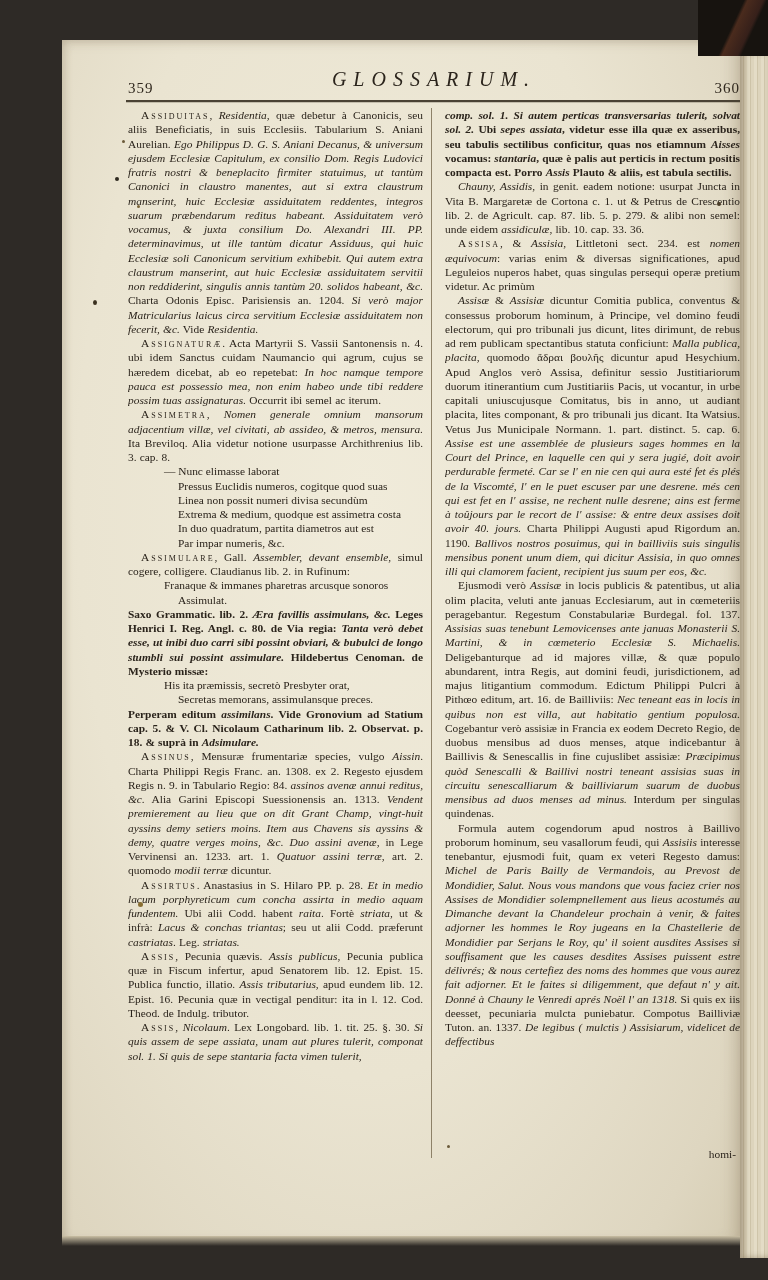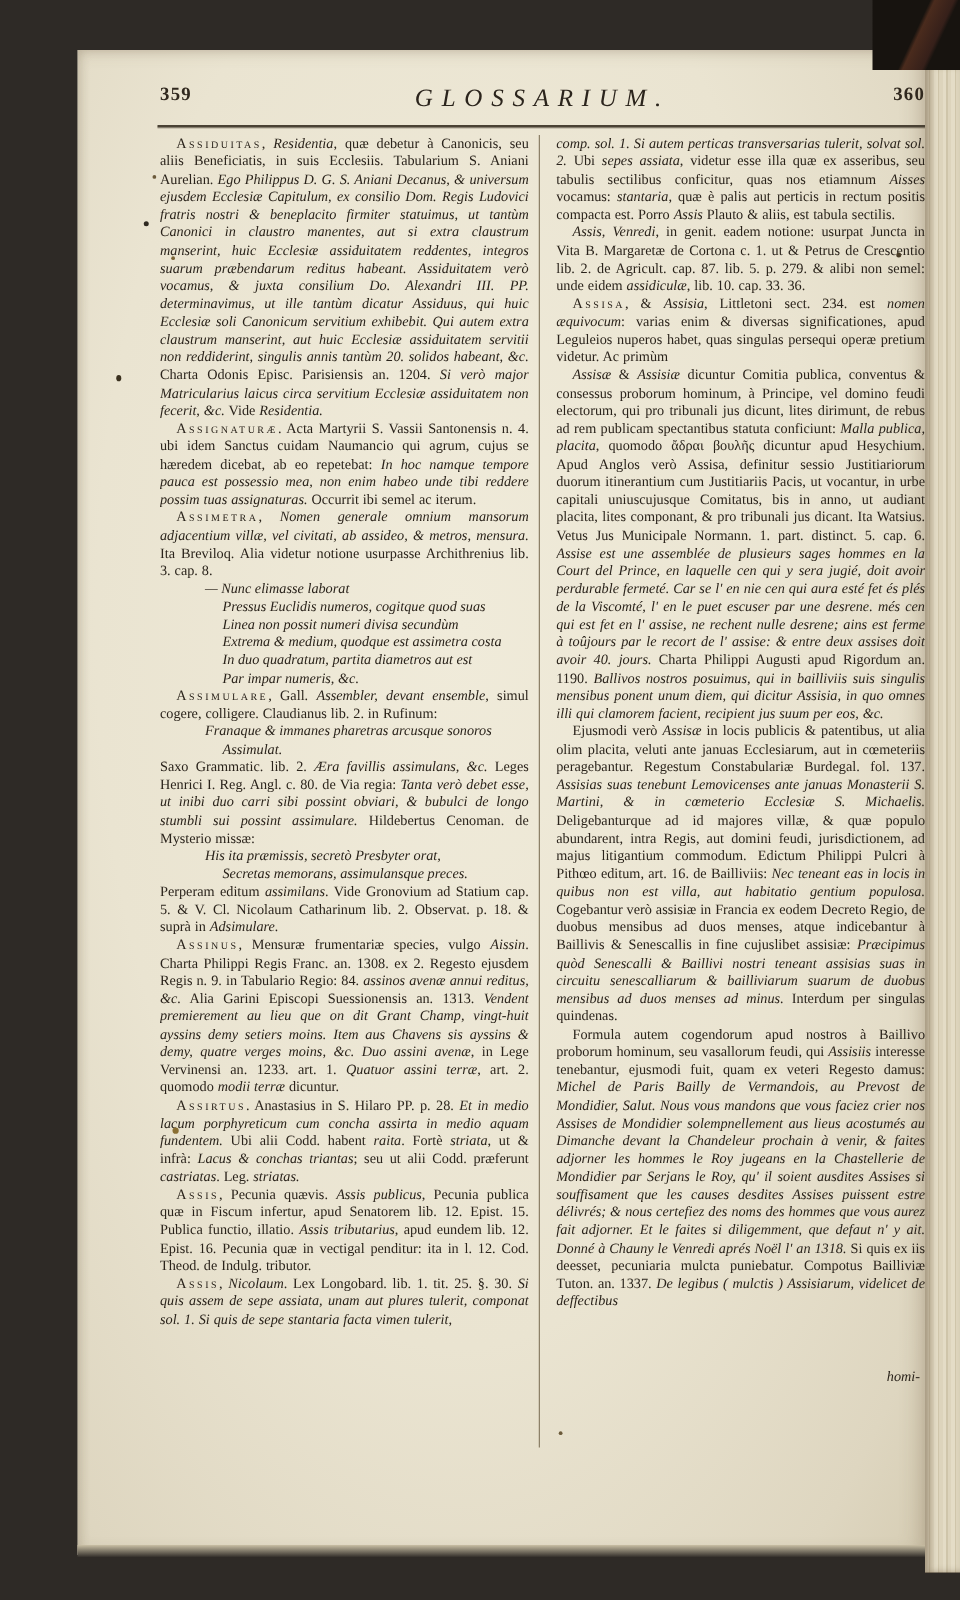--- a/index.html
+++ b/index.html
@@ -12,41 +12,41 @@
   
   .fore-edge{position:absolute;left:740px;top:52px;width:28px;height:1206px;
         background:repeating-linear-gradient(90deg,#e4dcc6 0 3px,#cfc5aa 3px 4px,#ddd4bc 4px 7px);
         box-shadow:inset 4px 0 6px rgba(90,70,45,.45);}
   .binding-corner{position:absolute;left:698px;top:0;width:70px;height:56px;
         background:linear-gradient(115deg,#17130f 48%,#4a2b1d 52%,#36201a 68%,#17130f 72%);}
   .page-bottom-shadow{position:absolute;left:62px;top:1236px;width:678px;height:10px;
         background:linear-gradient(#c9bfa4,#2e2a26);}
   
   .header{position:absolute;left:66px;top:28px;width:612px;height:30px;}
-  .pnum{position:absolute;top:0;font-size:15px;letter-spacing:1px;color:#30281e;font-weight:bold;}
+  .pnum{position:absolute;top:12px;font-size:15px;letter-spacing:1px;color:#30281e;}
   .pnum.left{left:0;}
   .pnum.right{right:0;}
   .running-title{position:absolute;left:0;right:0;top:0;text-align:center;font-size:20px;
         letter-spacing:7px;color:#2b241c;font-style:italic;}
   .header-rule{position:absolute;left:64px;top:60px;width:614px;height:2px;background:#4a4234;
         box-shadow:0 1px 0 rgba(74,66,52,.25);}
   
   .textblock{position:absolute;left:66px;top:68px;width:612px;height:1064px;}
   .column{position:absolute;top:0;width:295px;height:1048px;overflow:hidden;text-align:justify;}
   .column.left{left:0;}
   .column.right{right:0;}
   .column-divider{position:absolute;left:303px;top:0;width:1px;height:1050px;background:#8d8168;}
   .para{margin:0;font-size:11.4px;line-height:14.25px;text-indent:13px;word-spacing:.3px;}
-  .para.noindent{text-indent:0;}
+  .para.noindent{text-indent:0;font-weight:bold;}
   .seg-r{font-style:normal;}
   .seg-i{font-style:italic;}
   .seg-sc{font-variant:small-caps;letter-spacing:2px;}
-  .verse{font-size:11.4px;line-height:14.25px;font-style:italic;padding-left:36px;}
+  .verse{font-size:11.4px;line-height:14.25px;padding-left:36px;}
   .verse .vline2{padding-left:14px;}
-  .catchword{position:absolute;right:4px;top:988px;font-size:11.4px;font-style:italic;}
+  .catchword{position:absolute;right:4px;top:1040px;font-size:11.4px;}
   
   .speck{position:absolute;border-radius:50%;}
 </style>
 </head>
 <body>
 
 <div class="scene" style="background: rgb(46, 42, 38); color: rgb(42, 35, 27);">
 
   <div class="page">
     <div class="header">
@@ -81,21 +81,21 @@
           </div>
           <p class="para noindent"><span class="seg-r">Perperam editum </span><span class="seg-i">assimilans</span><span class="seg-r">. Vide Gronovium ad Statium cap. 5. &amp; V. Cl. Nicolaum Catharinum lib. 2. Observat. p. 18. &amp; suprà in </span><span class="seg-i">Adsimulare.</span></p>
           <p class="para"><span class="seg-sc">Assinus</span><span class="seg-r">, Mensuræ frumentariæ species, vulgo </span><span class="seg-i">Aissin</span><span class="seg-r">.  Charta Philippi Regis Franc. an. 1308. ex 2. Regesto ejusdem Regis n. 9. in Tabulario Regio: 84. </span><span class="seg-i">assinos avenæ annui reditus, &amp;c.</span><span class="seg-r">  Alia Garini Episcopi Suessionensis an. 1313. </span><span class="seg-i">Vendent premierement au lieu que on dit Grant Champ, vingt-huit ayssins demy setiers moins.  Item aus Chavens sis ayssins &amp; demy, quatre verges moins, &amp;c. Duo assini avenæ</span><span class="seg-r">, in Lege Vervinensi an. 1233. art. 1. </span><span class="seg-i">Quatuor assini terræ</span><span class="seg-r">, art. 2.  quomodo </span><span class="seg-i">modii terræ</span><span class="seg-r"> dicuntur.</span></p>
           <p class="para"><span class="seg-sc">Assirtus</span><span class="seg-r">.  Anastasius in S. Hilaro PP. p. 28. </span><span class="seg-i">Et in medio lacum porphyreticum cum concha assirta in medio aquam fundentem.</span><span class="seg-r">  Ubi alii Codd. habent </span><span class="seg-i">raita</span><span class="seg-r">. Fortè </span><span class="seg-i">striata</span><span class="seg-r">, ut &amp; infrà: </span><span class="seg-i">Lacus &amp; conchas triantas</span><span class="seg-r">; seu ut alii Codd. præferunt </span><span class="seg-i">castriatas</span><span class="seg-r">. Leg. </span><span class="seg-i">striatas.</span></p>
           <p class="para"><span class="seg-sc">Assis</span><span class="seg-r">, Pecunia quævis.  </span><span class="seg-i">Assis publicus</span><span class="seg-r">, Pecunia publica quæ in Fiscum infertur, apud Senatorem lib. 12. Epist. 15. Publica functio, illatio.  </span><span class="seg-i">Assis tributarius</span><span class="seg-r">, apud eundem lib. 12. Epist. 16.  Pecunia quæ in vectigal penditur: ita in l. 12. Cod. Theod. de Indulg. tributor.</span></p>
           <p class="para"><span class="seg-sc">Assis</span><span class="seg-r">, </span><span class="seg-i">Nicolaum</span><span class="seg-r">.  Lex Longobard. lib. 1. tit. 25. §. 30. </span><span class="seg-i">Si quis assem de sepe assiata, unam aut plures tulerit, componat sol. 1.  Si quis de sepe stantaria facta vimen tulerit,</span></p>
         </div>
       <div class="column-divider"></div>
       <div class="column right">
           <p class="para noindent"><span class="seg-i">comp. sol. 1. Si autem perticas transversarias tulerit, solvat sol. 2.</span><span class="seg-r">  Ubi </span><span class="seg-i">sepes assiata</span><span class="seg-r">, videtur esse illa quæ ex asseribus, seu tabulis sectilibus conficitur, quas nos etiamnum </span><span class="seg-i">Aisses</span><span class="seg-r"> vocamus: </span><span class="seg-i">stantaria</span><span class="seg-r">, quæ è palis aut perticis in rectum positis compacta est.  Porro </span><span class="seg-i">Assis</span><span class="seg-r"> Plauto &amp; aliis, est tabula sectilis.</span></p>
-          <p class="para"><span class="seg-i">Assis, Venredi</span><span class="seg-r">, in genit. eadem notione: usurpat Juncta in Vita B. Margaretæ de Cortona c. 1.  ut &amp; Petrus de Crescentio lib. 2. de Agricult. cap. 87. lib. 5. p. 279. &amp; alibi non semel: unde eidem </span><span class="seg-i">assidiculæ</span><span class="seg-r">, lib. 10. cap. 33. 36.</span></p>
+          <p class="para"><span class="seg-i">Chauny, Assidis</span><span class="seg-r">, in genit. eadem notione: usurpat Juncta in Vita B. Margaretæ de Cortona c. 1.  ut &amp; Petrus de Crescentio lib. 2. de Agricult. cap. 87. lib. 5. p. 279. &amp; alibi non semel: unde eidem </span><span class="seg-i">assidiculæ</span><span class="seg-r">, lib. 10. cap. 33. 36.</span></p>
           <p class="para"><span class="seg-sc">Assisa</span><span class="seg-r">, &amp; </span><span class="seg-i">Assisia</span><span class="seg-r">, Littletoni sect. 234.  est </span><span class="seg-i">nomen æquivocum</span><span class="seg-r">: varias enim &amp; diversas significationes, apud Leguleios nuperos habet, quas singulas persequi operæ pretium videtur.  Ac primùm</span></p>
           <p class="para"><span class="seg-i">Assisæ</span><span class="seg-r"> &amp; </span><span class="seg-i">Assisiæ</span><span class="seg-r"> dicuntur Comitia publica, conventus &amp; consessus proborum hominum, à Principe, vel domino feudi electorum, qui pro tribunali jus dicunt, lites dirimunt, de rebus ad rem publicam spectantibus statuta conficiunt: </span><span class="seg-i">Malla publica, placita</span><span class="seg-r">, quomodo ἄδραι βουλῆς dicuntur apud Hesychium. Apud Anglos verò Assisa, definitur sessio Justitiariorum duorum itinerantium cum Justitiariis Pacis, ut vocantur, in urbe capitali uniuscujusque Comitatus, bis in anno, ut audiant placita, lites componant, &amp; pro tribunali jus dicant.  Ita Watsius.  Vetus Jus Municipale Normann. 1. part. distinct. 5. cap. 6. </span><span class="seg-i">Assise est une assemblée de plusieurs sages hommes en la Court del Prince, en laquelle cen qui y sera jugié, doit avoir perdurable fermeté.  Car se l' en nie cen qui aura esté fet és plés de la Viscomté, l' en le puet escuser par une desrene.  més cen qui est fet en l' assise, ne rechent nulle desrene;  ains est ferme à toûjours par le recort de l' assise: &amp; entre deux assises doit avoir 40. jours.</span><span class="seg-r"> Charta Philippi Augusti apud Rigordum an. 1190. </span><span class="seg-i">Ballivos nostros posuimus, qui in bailliviis suis singulis mensibus ponent unum diem, qui dicitur Assisia, in quo omnes illi qui clamorem facient, recipient jus suum per eos, &amp;c.</span></p>
           <p class="para"><span class="seg-r">Ejusmodi verò </span><span class="seg-i">Assisæ</span><span class="seg-r"> in locis publicis &amp; patentibus, ut alia olim placita, veluti ante januas Ecclesiarum, aut in cœmeteriis peragebantur.  Regestum Constabulariæ Burdegal. fol. 137. </span><span class="seg-i">Assisias suas tenebunt Lemovicenses ante januas Monasterii S. Martini, &amp; in cœmeterio Ecclesiæ S. Michaelis.</span><span class="seg-r">  Deligebanturque ad id majores villæ, &amp; quæ populo abundarent, intra Regis, aut domini feudi, jurisdictionem, ad majus litigantium commodum. Edictum Philippi Pulcri à Pithœo editum, art. 16. de Bailliviis: </span><span class="seg-i">Nec teneant eas in locis in quibus non est villa, aut habitatio gentium populosa.</span><span class="seg-r">  Cogebantur verò assisiæ in Francia ex eodem Decreto Regio, de duobus mensibus ad duos menses, atque indicebantur à Baillivis &amp; Senescallis in fine cujuslibet assisiæ: </span><span class="seg-i">Præcipimus quòd Senescalli &amp; Baillivi nostri teneant assisias suas in circuitu senescalliarum &amp; bailliviarum suarum de duobus mensibus ad duos menses ad minus.</span><span class="seg-r">  Interdum per singulas quindenas.</span></p>
           <p class="para"><span class="seg-r">Formula autem cogendorum apud nostros à Baillivo proborum hominum, seu vasallorum feudi, qui </span><span class="seg-i">Assisiis</span><span class="seg-r"> interesse tenebantur, ejusmodi fuit, quam ex veteri Regesto damus: </span><span class="seg-i">Michel de Paris Bailly de Vermandois, au Prevost de Mondidier, Salut.  Nous vous mandons que vous faciez crier nos Assises de Mondidier solempnellement aus lieus acostumés au Dimanche devant la Chandeleur prochain à venir, &amp; faites adjorner les hommes le Roy jugeans en la Chastellerie de Mondidier par Serjans le Roy, qu' il soient ausdites Assises si souffisament que les causes desdites Assises puissent estre délivrés; &amp; nous certefiez des noms des hommes que vous aurez fait adjorner.  Et le faites si diligemment, que defaut n' y ait.  Donné à Chauny le Venredi aprés Noël l' an 1318.</span><span class="seg-r">  Si quis ex iis deesset, pecuniaria mulcta puniebatur.  Compotus Bailliviæ Tuton. an. 1337. </span><span class="seg-i">De legibus ( mulctis ) Assisiarum, videlicet de deffectibus</span></p>
         </div>
       <div class="catchword">homi-</div>
     </div>
   </div>
 
   <div class="fore-edge"></div>

